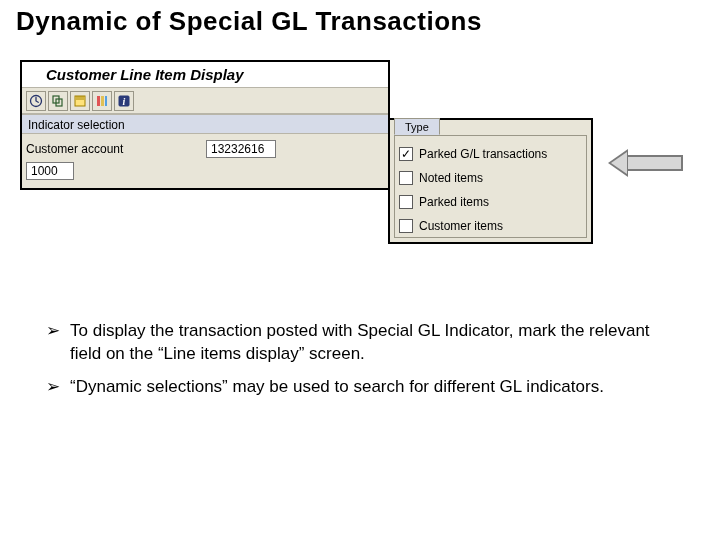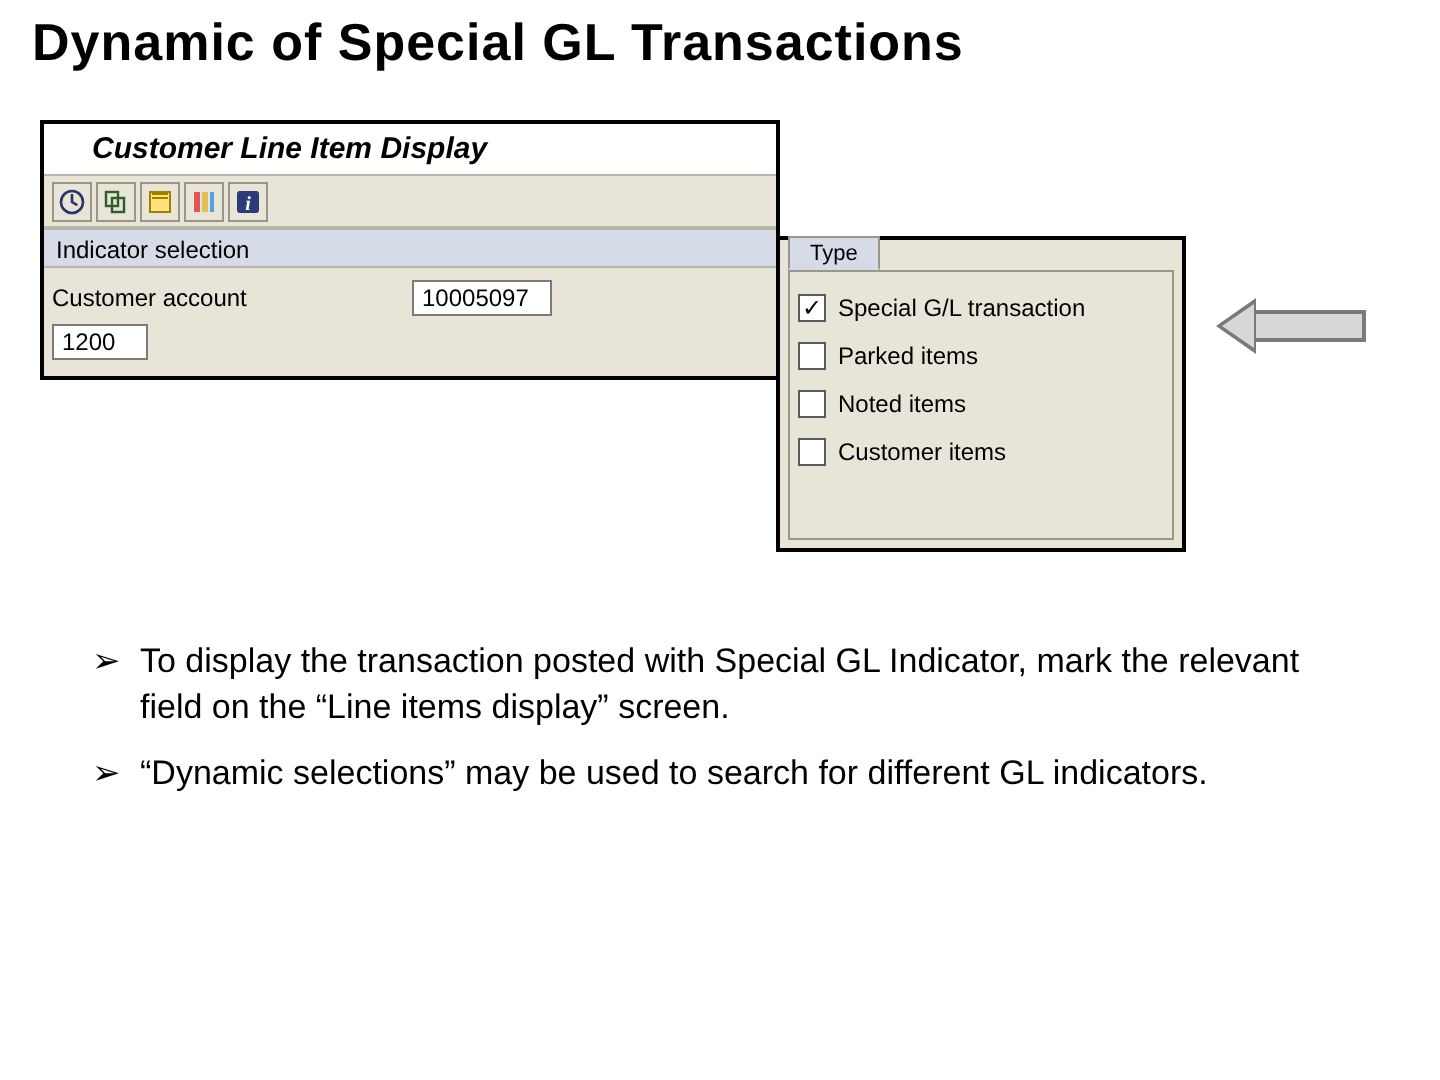--- a/index.html
+++ b/index.html
@@ -95,21 +95,21 @@
     line-height: 16px;
   }
   .fi-account { width: 70px; }
   .fi-cc { width: 48px; }
 
   .right-panel {
     position: absolute;
     left: 368px;
     top: 58px;
     width: 205px;
-    height: 158px;
+    height: 126px;
     background: #e8e5d8;
     border: 2px solid #000;
   }
   .type-tab {
     position: absolute;
     top: -2px; left: 4px;
     background: #d6dbe8;
     border: 1px solid #9a9788;
     border-bottom: 1px solid #d6dbe8;
     font-size: 11px;
@@ -234,42 +234,42 @@
         <svg width="14" height="14" viewBox="0 0 14 14">
             <rect x="2" y="2" width="10" height="10" rx="1" fill="#2b3a78" stroke="#2b3a78"></rect>
             <text x="7" y="11" text-anchor="middle" font-family="Georgia, serif" font-style="italic" font-weight="bold" font-size="10" fill="#fff">i</text>
           </svg>
       </div>
     </div>
     <div class="section-bar">Indicator selection</div>
     <div class="form-rows">
       <div class="form-row">
         <div class="form-label">Customer account</div>
-        <div class="form-input fi-account">10005097</div>
+        <div class="form-input fi-account">13232616</div>
       </div>
       <div class="form-row">
-        <div class="form-input fi-cc">1200</div>
+        <div class="form-input fi-cc">1000</div>
       </div>
     </div>
   </div>
 
   <div class="right-panel">
     <div class="type-tab">Type</div>
     <div class="type-body">
       <div class="type-row">
         <div class="chk checked"></div>
-        <div>Special G/L transaction</div>
+        <div>Parked G/L transactions</div>
+      </div>
+      <div class="type-row">
+        <div class="chk"></div>
+        <div>Noted items</div>
       </div>
       <div class="type-row">
         <div class="chk"></div>
         <div>Parked items</div>
-      </div>
-      <div class="type-row">
-        <div class="chk"></div>
-        <div>Noted items</div>
       </div>
       <div class="type-row">
         <div class="chk"></div>
         <div>Customer items</div>
       </div>
     </div>
   </div>
 
 </div>
 

